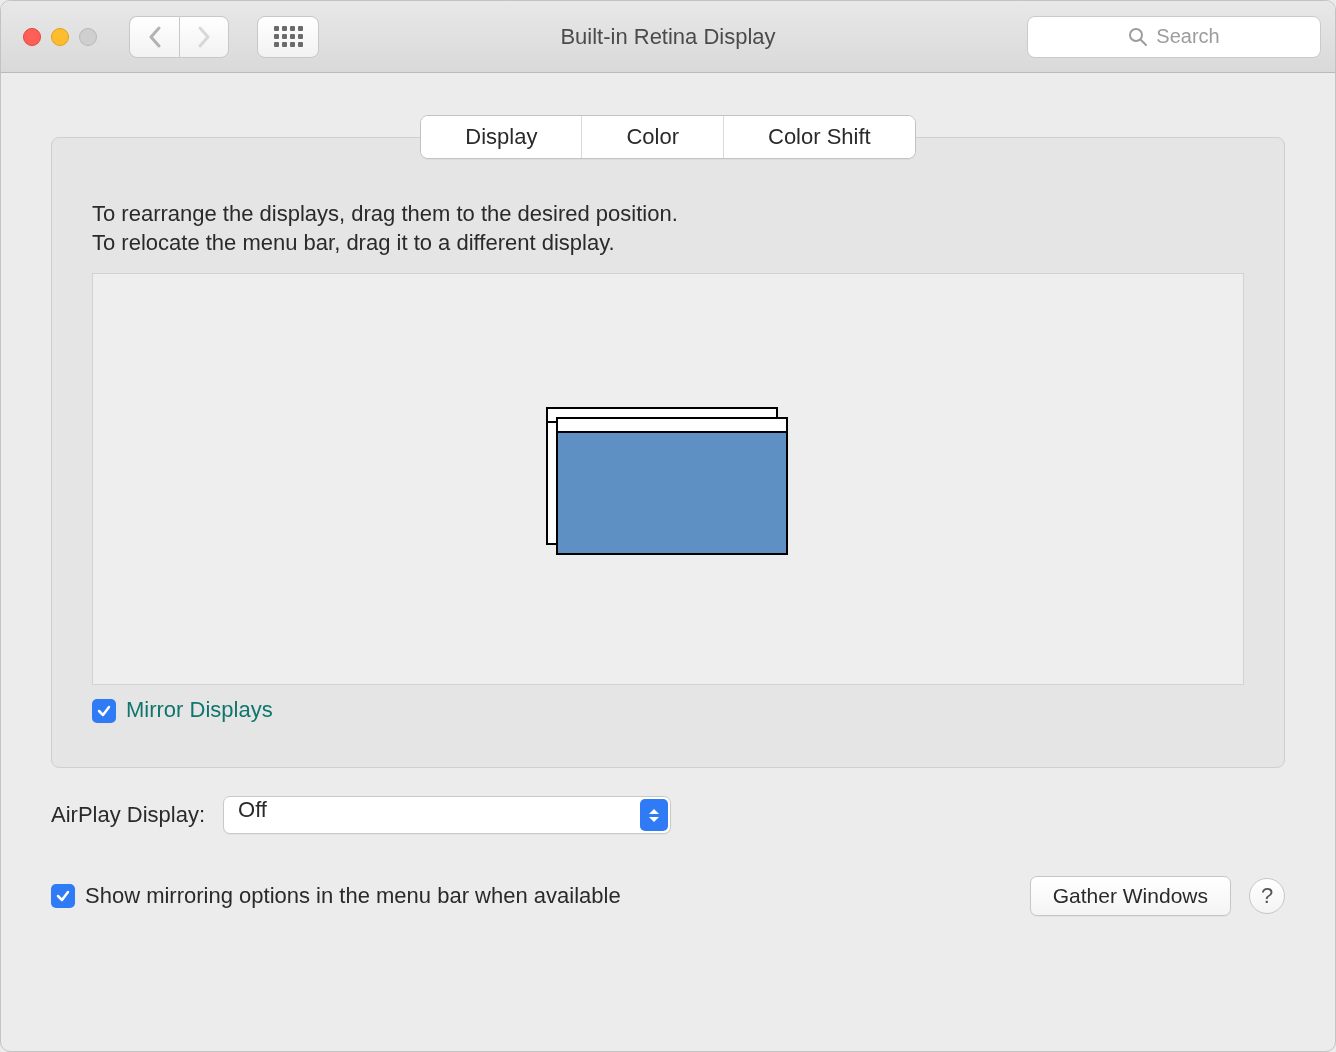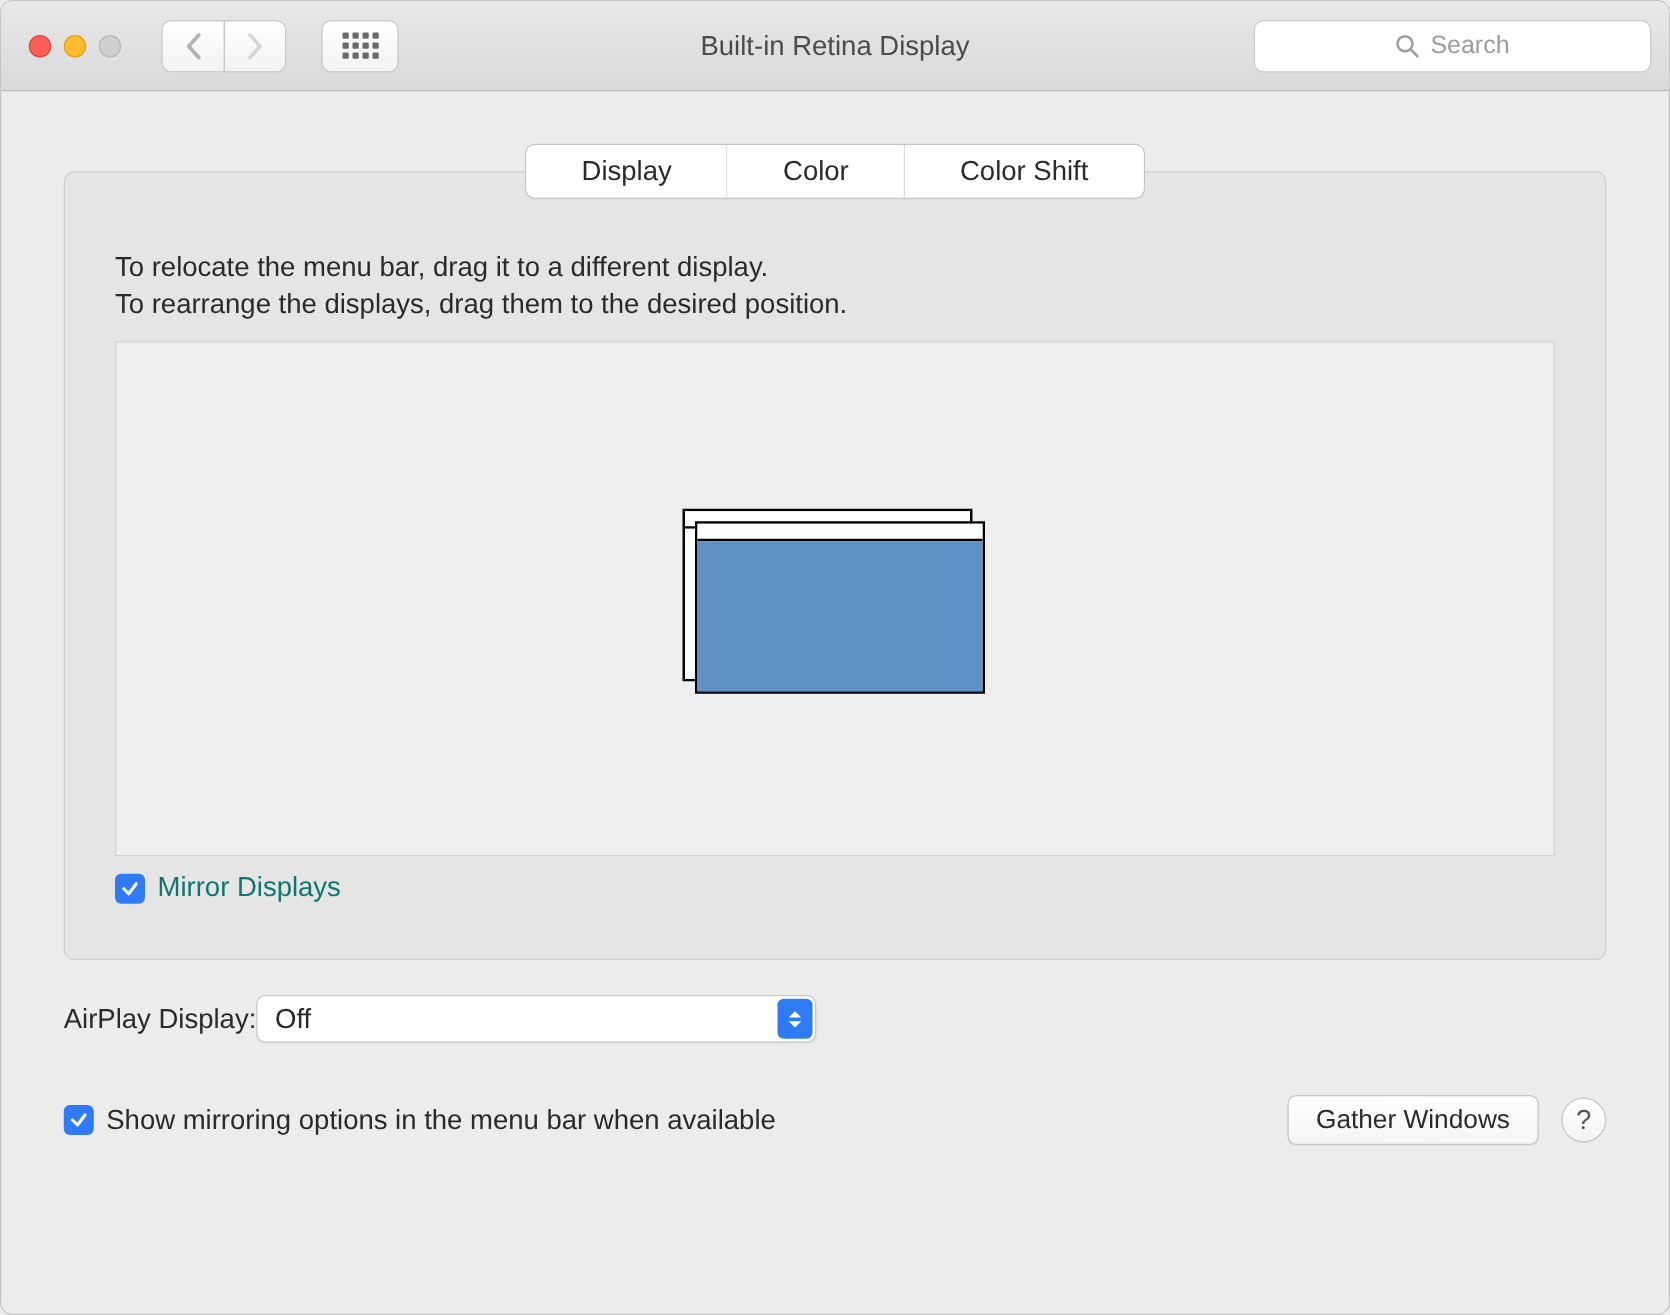--- a/index.html
+++ b/index.html
@@ -86,21 +86,21 @@
       position: absolute;
       left: 0; right: 0;
       text-align: center;
       font-size: 22px;
       font-weight: 500;
       color: #4b4b4b;
       pointer-events: none;
     }
     .search-wrap {
       margin-left: auto;
-      width: 318px;
+      width: 294px;
       height: 42px;
       background: #fff;
       border: 1px solid #cacaca;
       border-radius: 8px;
       display: flex;
       align-items: center;
       justify-content: center;
       gap: 8px;
       color: #9c9c9c;
       font-size: 20px;
@@ -215,29 +215,29 @@
     }
     
     .bottom {
       padding: 28px 50px 0 50px;
     }
     .airplay-row {
       display: flex;
       align-items: center;
       font-size: 22px;
       color: #2a2a2a;
+      gap: 18px;
     }
     .select {
       flex: 0 0 448px;
       height: 38px;
       background: #fff;
       border: 1px solid #c9c9c9;
       border-radius: 7px;
       display: flex;
-      align-items: center;
       padding-left: 14px;
       position: relative;
       font-size: 22px;
       color: #2a2a2a;
       box-shadow: 0 1px 1px rgba(0,0,0,0.04);
     }
     .select-stepper {
       position: absolute;
       right: 2px;
       top: 2px;
@@ -343,22 +343,22 @@
   <div class="tab-bar">
     <div class="tab-seg">
       <div class="tab">Display</div>
       <div class="tab">Color</div>
       <div class="tab">Color Shift</div>
     </div>
   </div>
 
   <div class="panel">
     <div class="instructions">
+      <div>To rearrange the displays, drag them to the desired position.</div>
       <div>To relocate the menu bar, drag it to a different display.</div>
-      <div>To rearrange the displays, drag them to the desired position.</div>
     </div>
     <div class="arrange-canvas">
       <div class="display-stack">
         <div class="display-back">
           <div class="display-menu"></div>
           <div class="display-body"></div>
         </div>
         <div class="display-front">
           <div class="display-menu"></div>
           <div class="display-body"></div>

